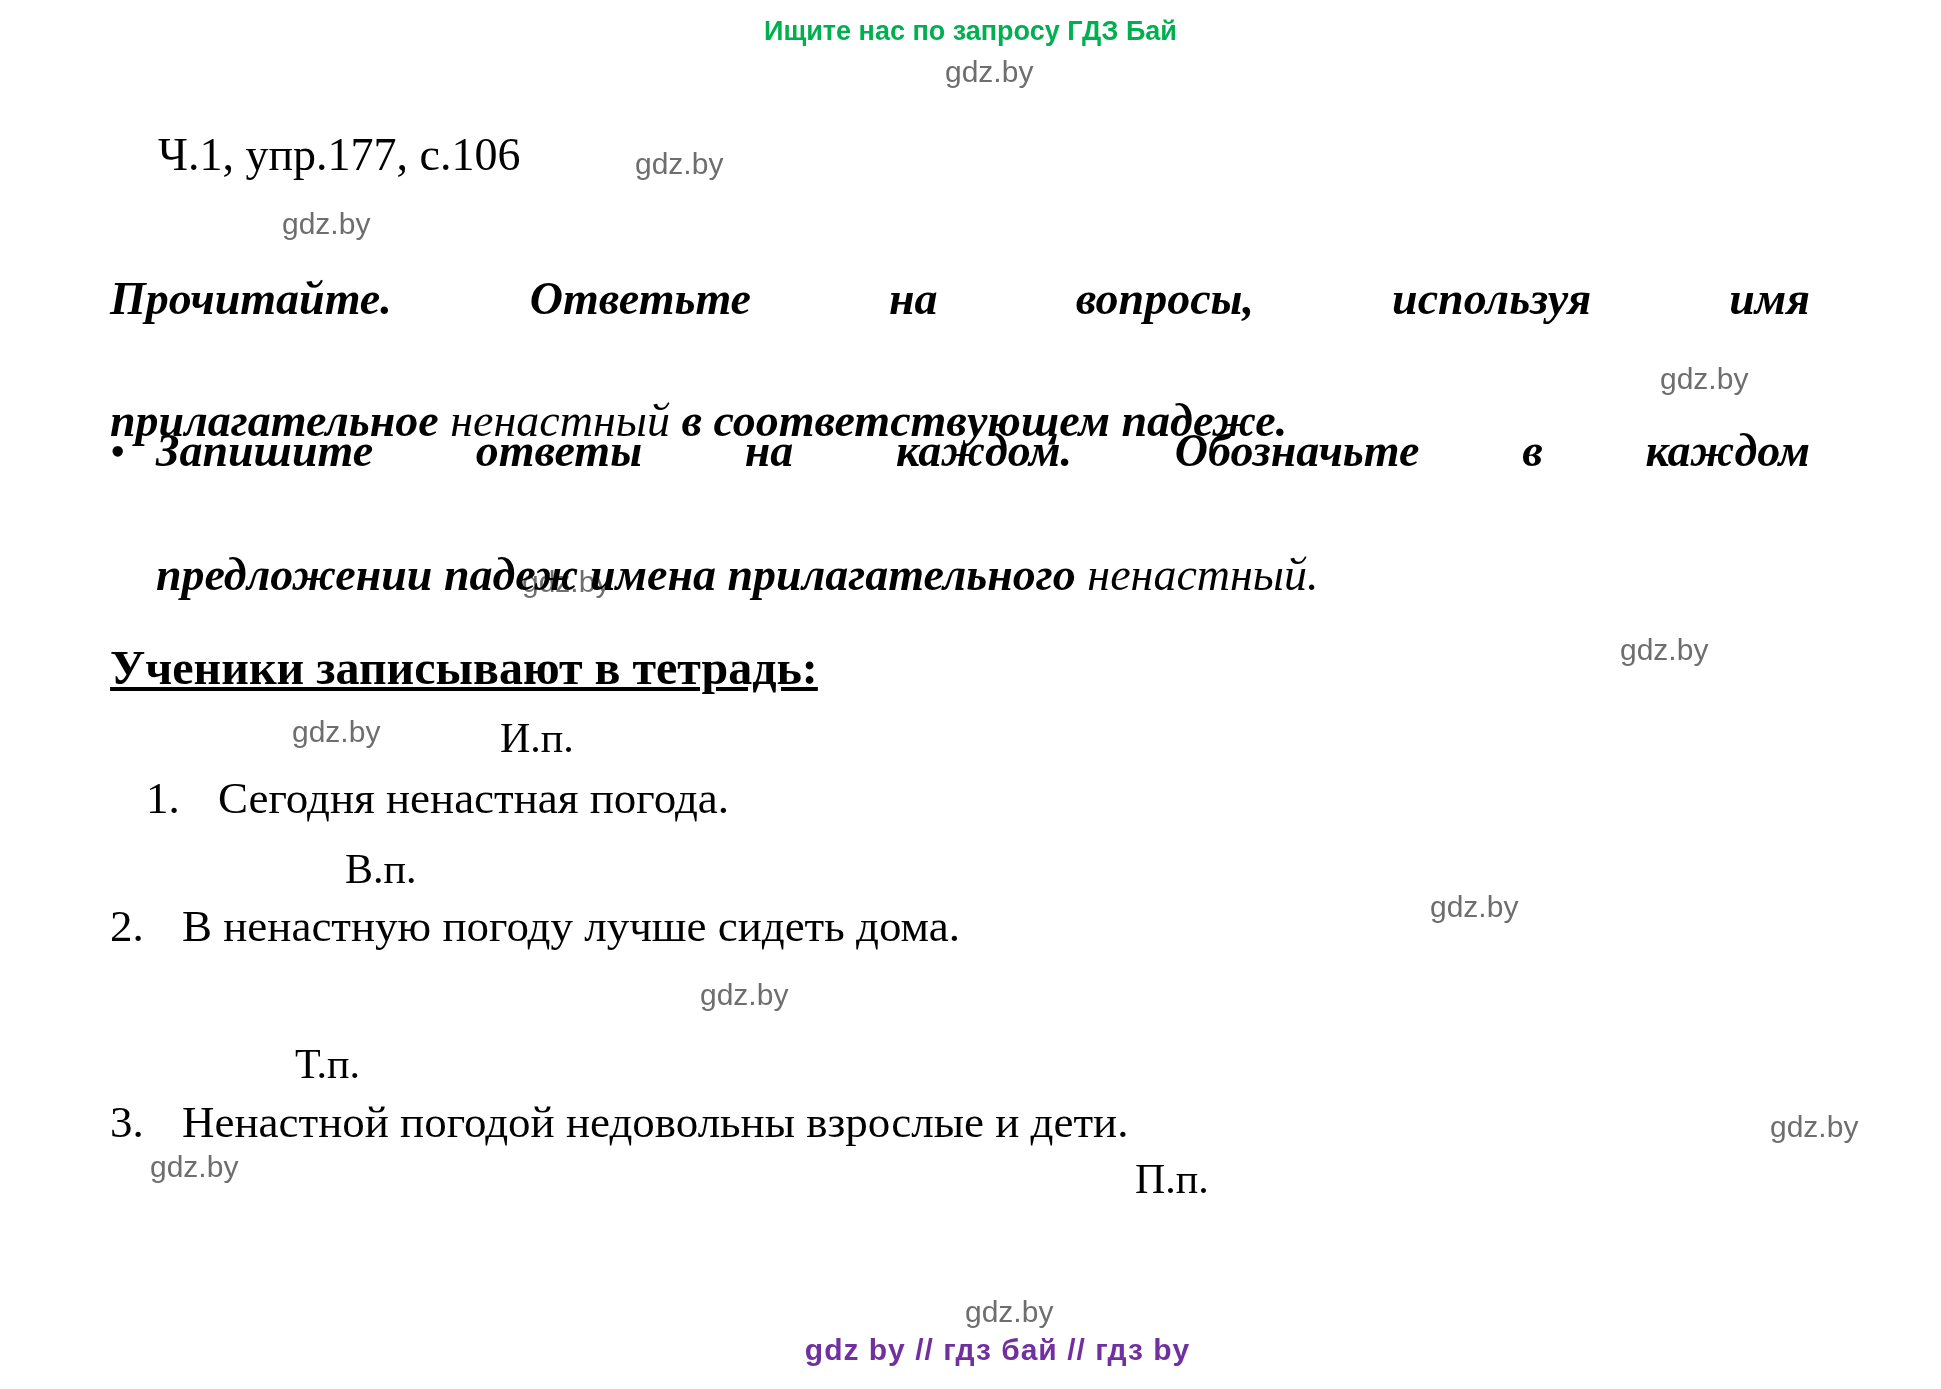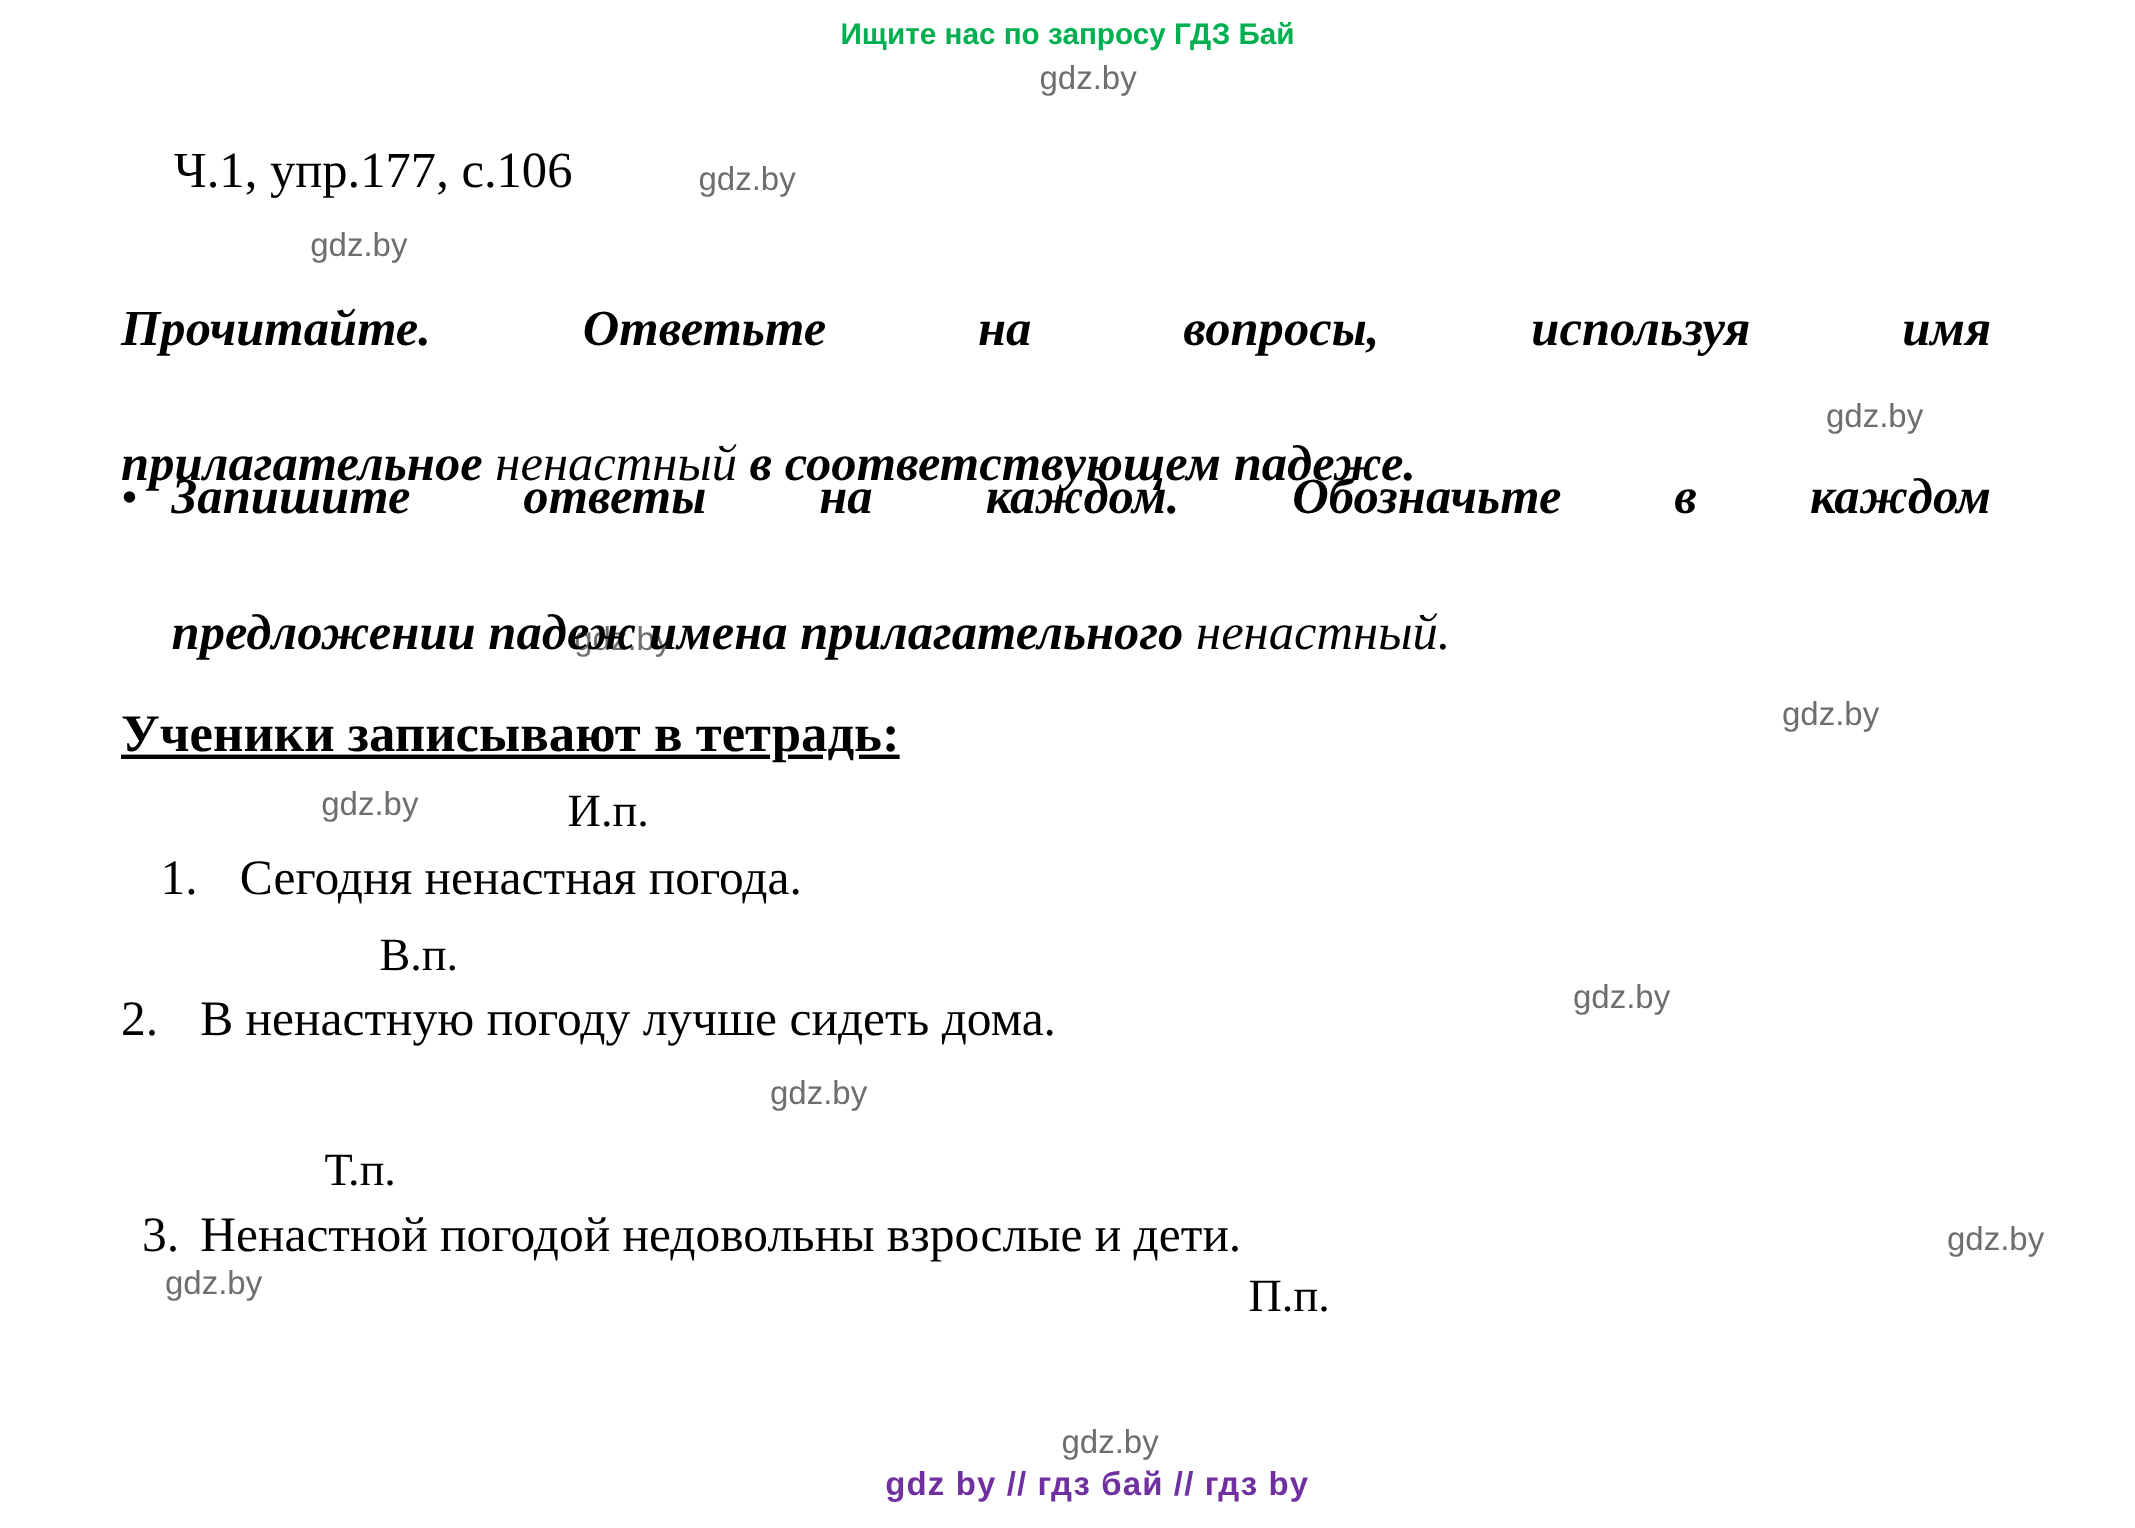--- a/index.html
+++ b/index.html
@@ -210,32 +210,32 @@
         <span>в</span>
         <span>каждом</span>
       </span>
       <span>предложении падеж имена прилагательного</span>
       <span class="plain">ненастный.</span>
     </div>
   </div>
 
   <div class="section-heading">Ученики записывают в тетрадь:</div>
 
-  <div class="case-mark" style="left:516px; top:714px;">И.п.</div>
+  <div class="case-mark" style="left:500px; top:714px;">И.п.</div>
   <div class="answer" style="left:110px; top:772px;margin-left:36px;">
     <span class="num">1.</span><span>Сегодня ненастная погода.</span>
   </div>
 
   <div class="case-mark" style="left:345px; top:845px;">В.п.</div>
   <div class="answer" style="left:110px; top:900px;">
     <span class="num">2.</span><span>В ненастную погоду лучше сидеть дома.</span>
   </div>
 
   <div class="case-mark" style="left:295px; top:1040px;">Т.п.</div>
-  <div class="answer" style="left:110px; top:1096px;text-align:center;">
+  <div class="answer" style="left:110px; top:1096px;">
     <span class="num">3.</span><span>Ненастной погодой недовольны взрослые и дети.</span>
   </div>
 
   <div class="case-mark" style="left:1135px; top:1155px;">П.п.</div>
 
   <div class="bottom-links">gdz by  //  гдз бай  //  гдз by</div>
 
 </div>
 
 </body></html>

